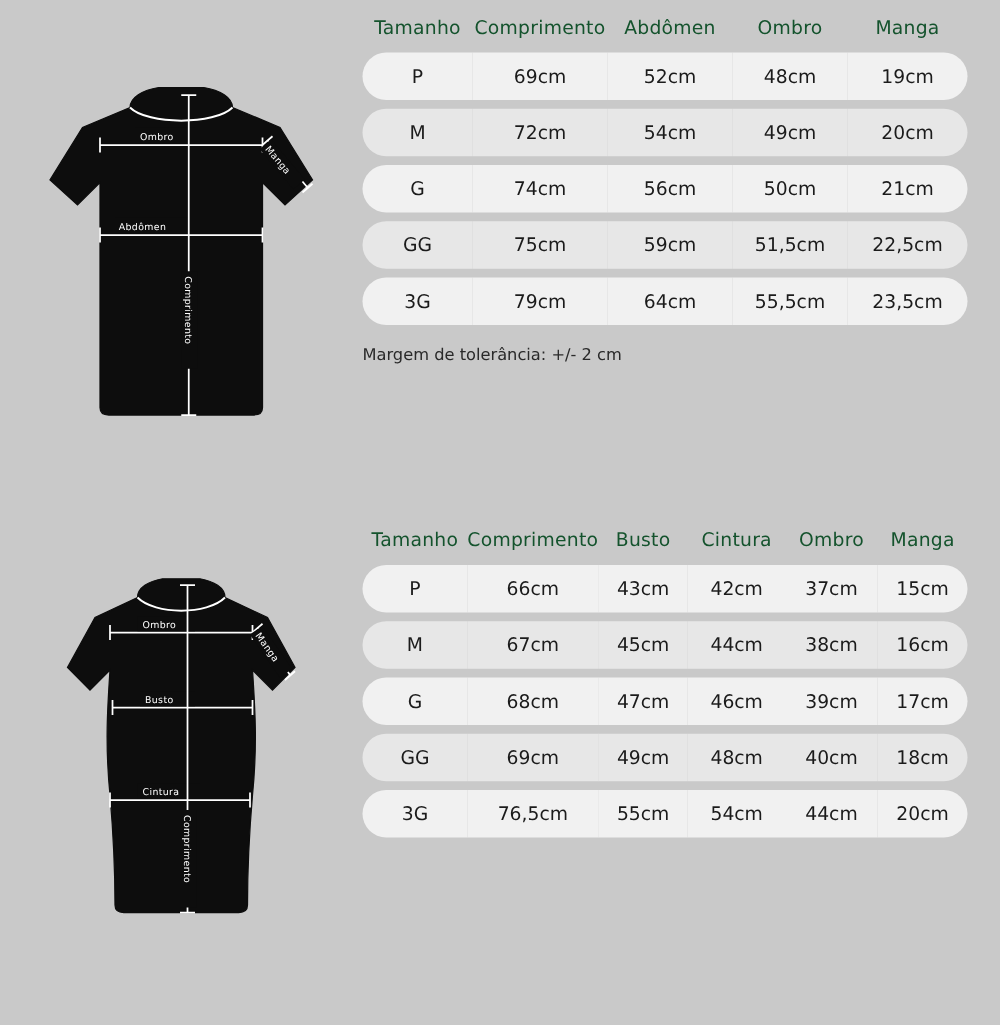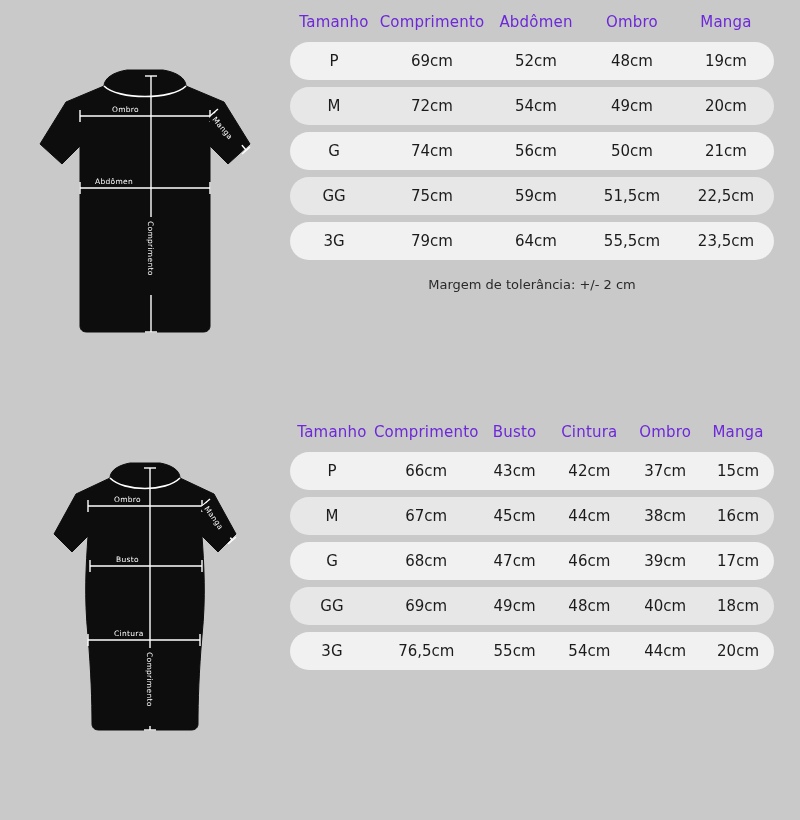--- a/index.html
+++ b/index.html
@@ -47,21 +47,21 @@
   }
   .tbl {
     width: 484px;
     border-collapse: separate;
     border-spacing: 0 7px;
     margin-left: 2px;
   }
   .tbl th {
     font-weight: normal;
     font-size: 15px;
-    color: #6d28d9;
+    color: #14532d;
     padding: 6px 0 4px 0;
     text-align: center;
     letter-spacing: .2px;
   }
   .tbl td {
     background: #f1f1f1;
     font-size: 15px;
     color: #1b1b1b;
     text-align: center;
     height: 38px;
@@ -72,21 +72,20 @@
     border-bottom-left-radius: 19px;
   }
   .tbl tbody tr td:last-child {
     border-top-right-radius: 19px;
     border-bottom-right-radius: 19px;
   }
   .tbl tbody tr:nth-child(even) td {
     background: #e7e7e7;
   }
   .note {
-    text-align: center;
     font-size: 13px;
     color: #2a2a2a;
     margin-top: 10px;
     width: 484px;
     margin-left: 2px;
   }
   .tshirt-label {
     font-size: 7.5px;
     fill: #ffffff;
     font-family: "DejaVu Sans", "Liberation Sans", sans-serif;

